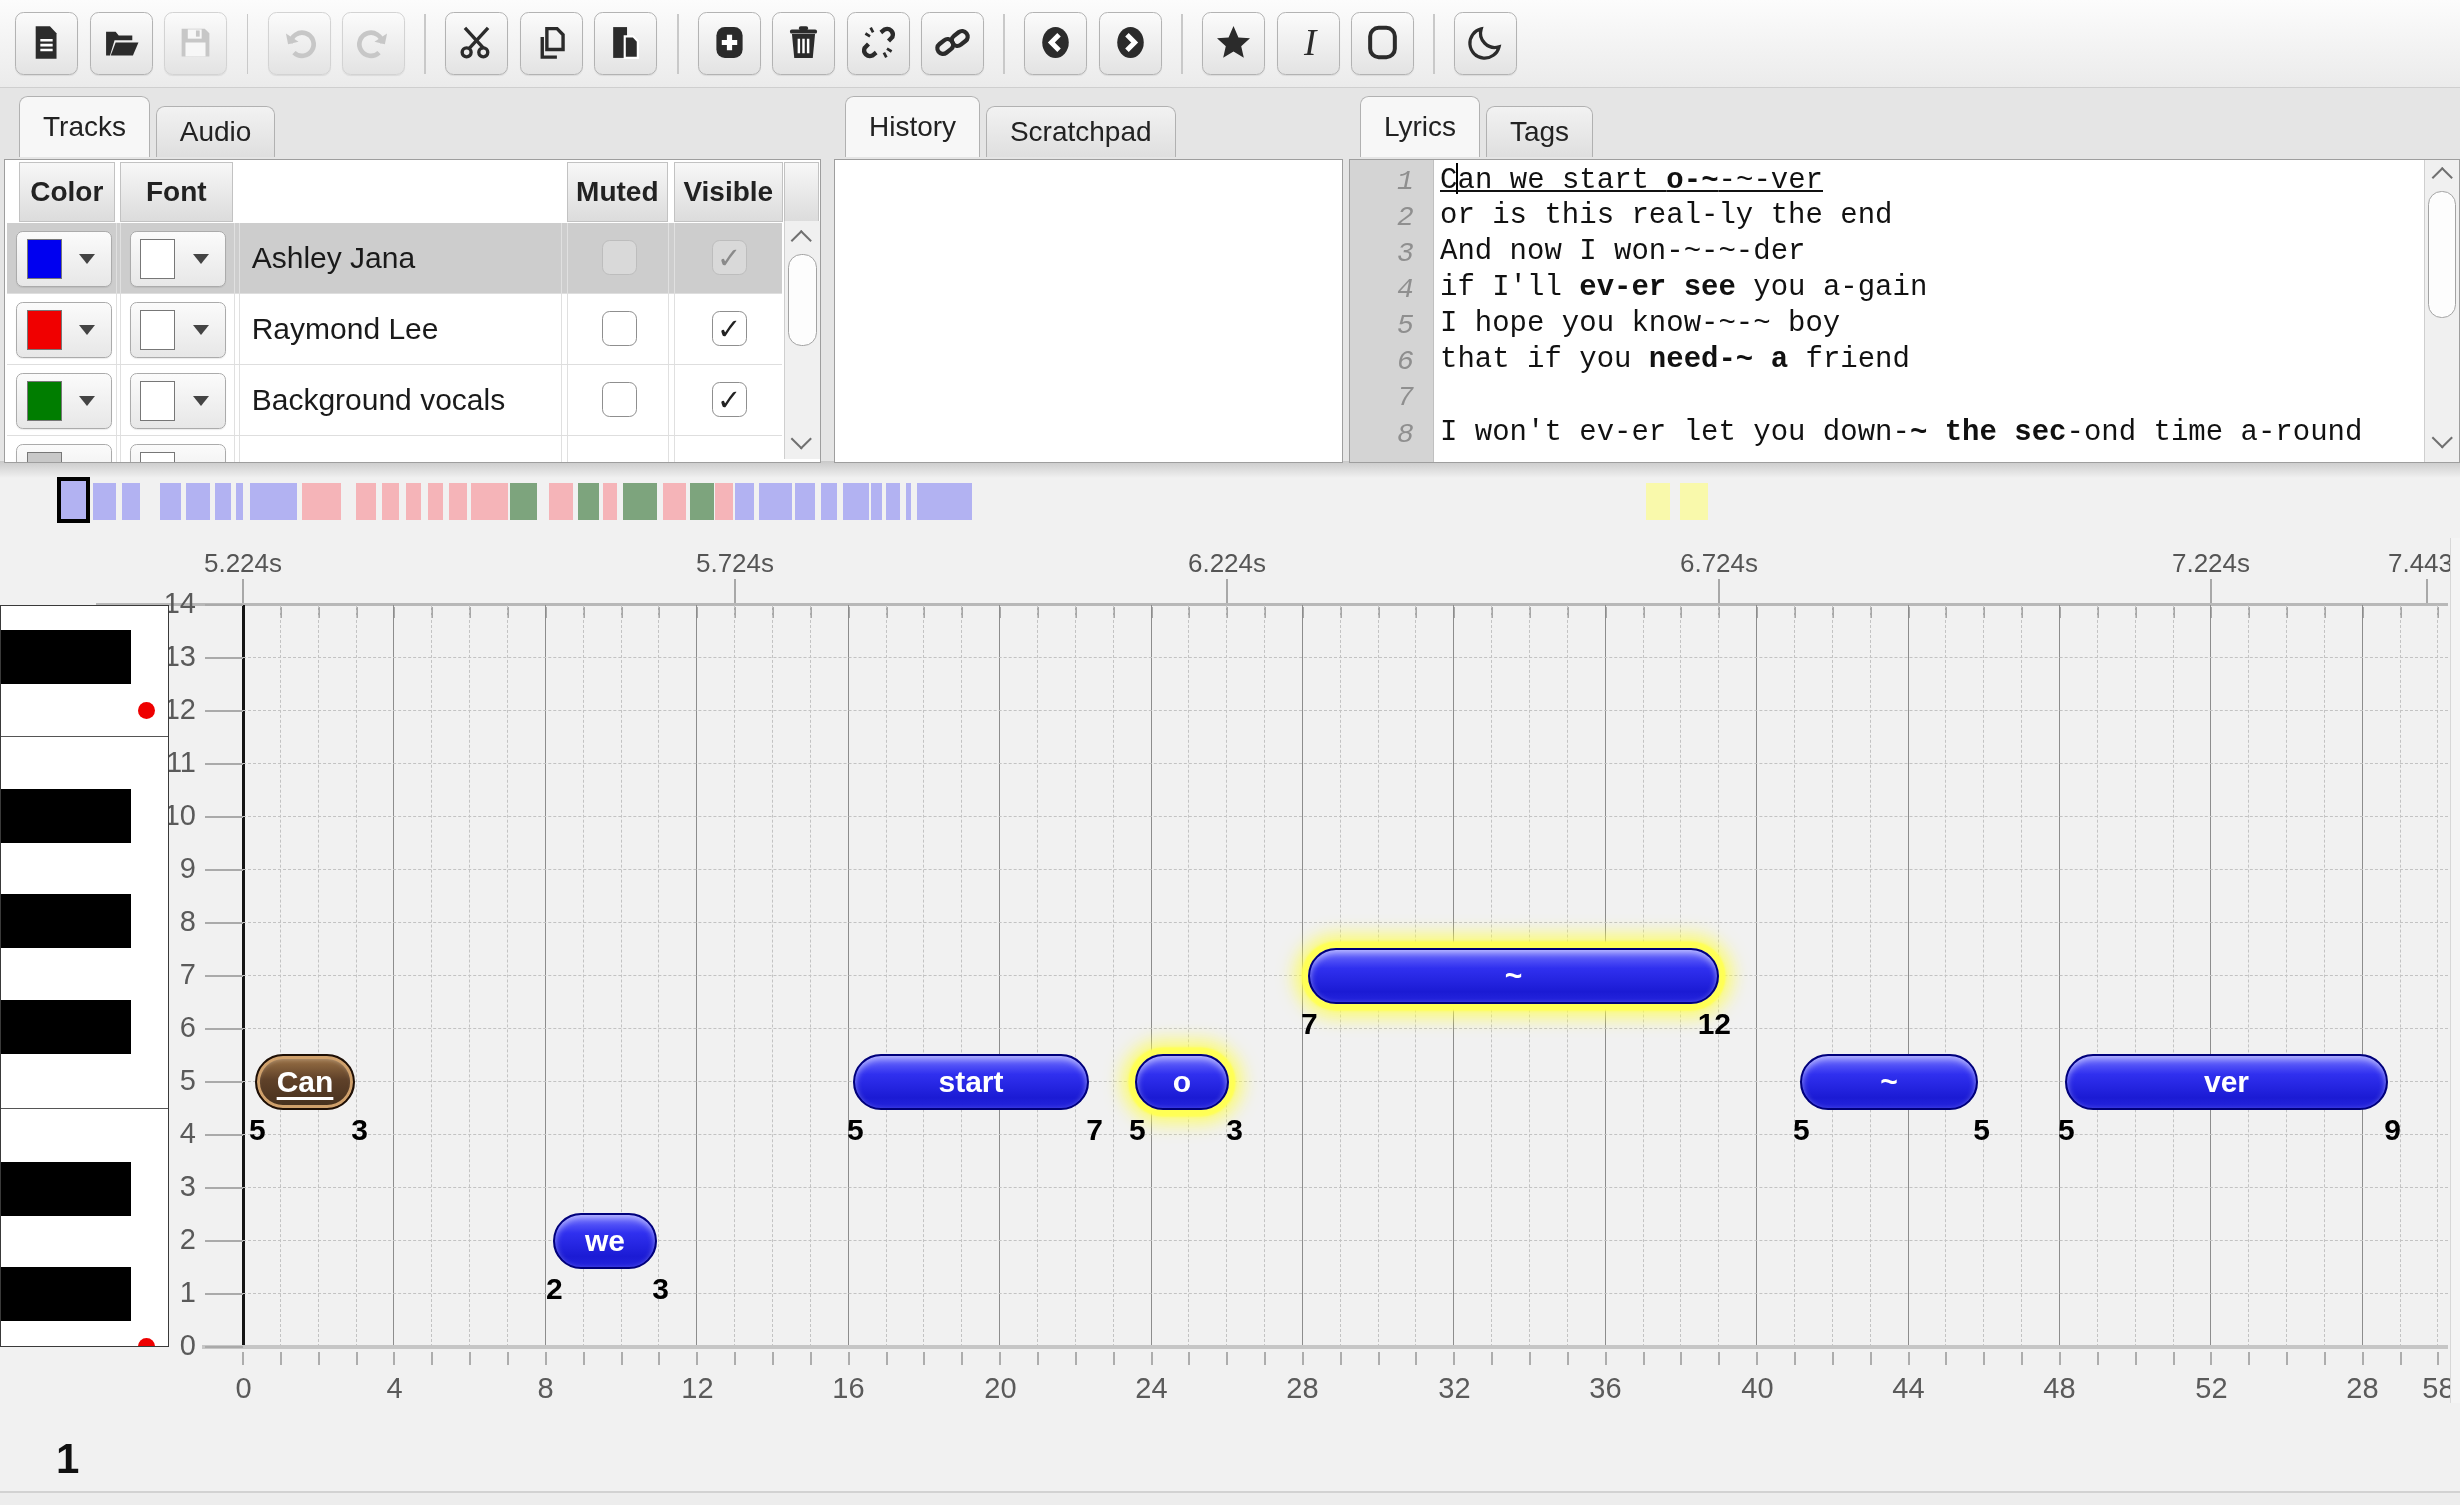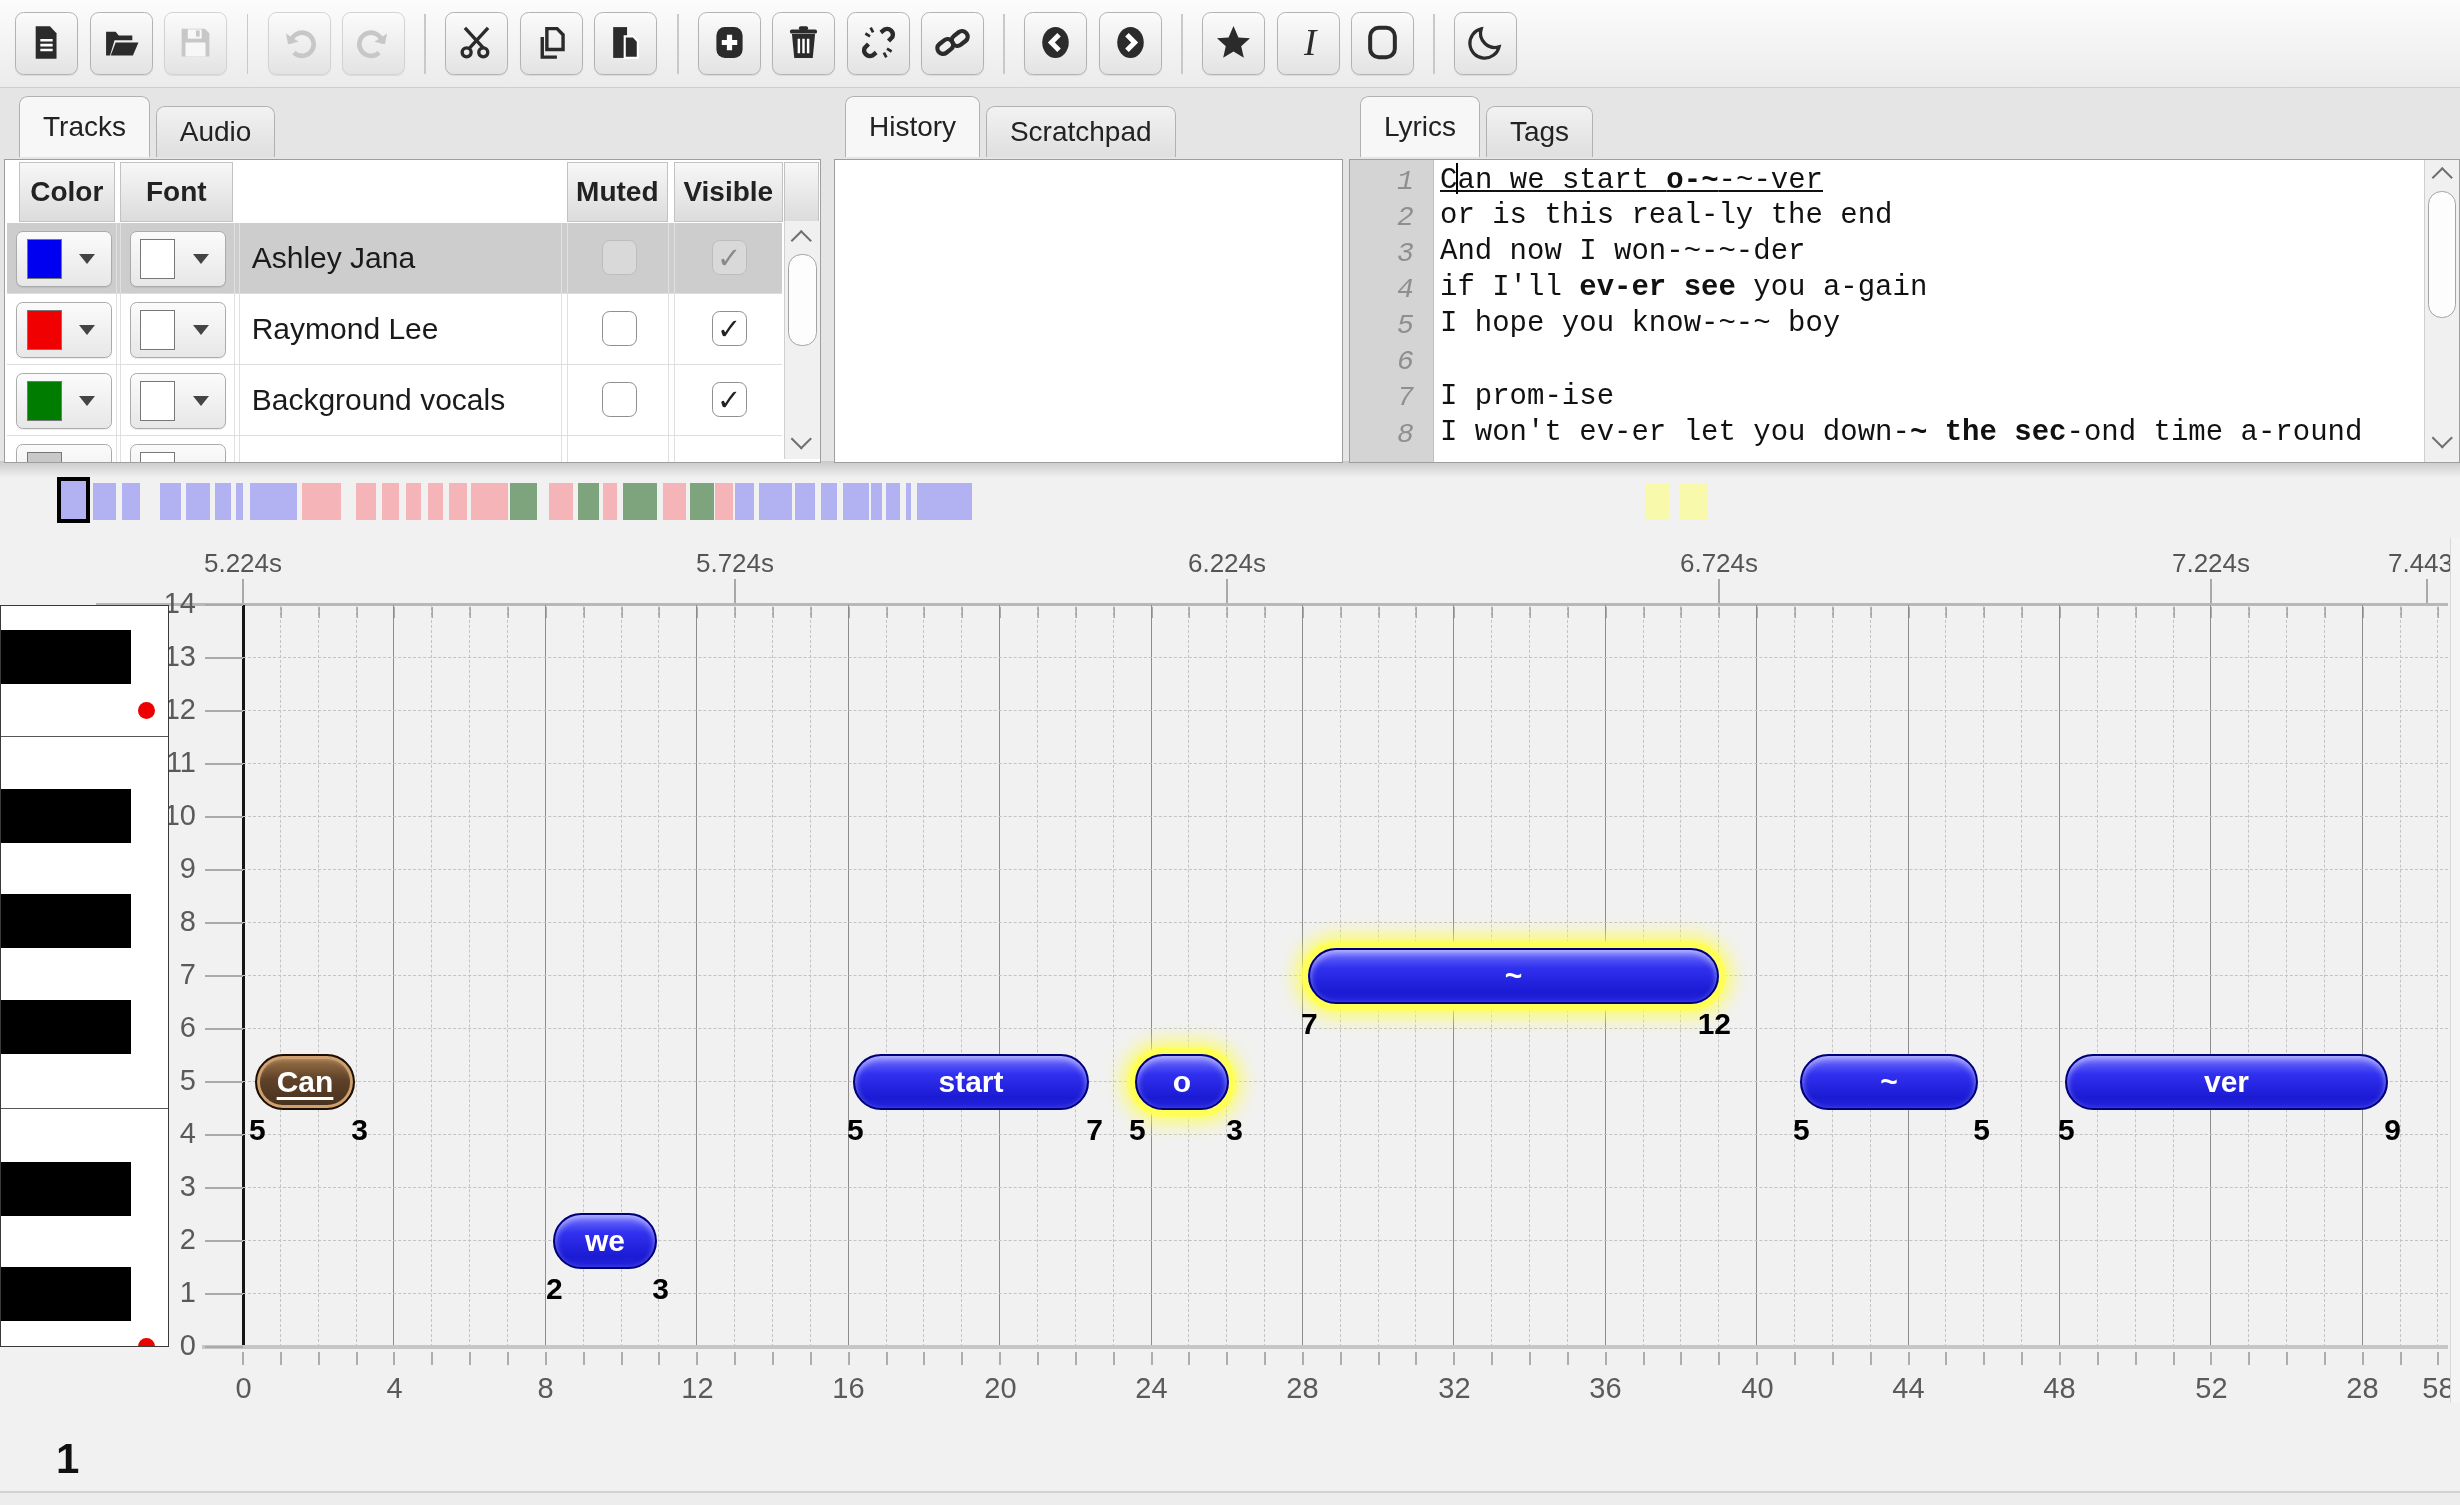--- a/index.html
+++ b/index.html
@@ -334,22 +334,22 @@
       <div class="lline" style="position: absolute; left: 90px; top: 2.9px; width: 976px; height: 36px; text-decoration: underline;"><span>C</span><span class="caret"></span><span>an we start </span><b>o-~</b><span>-~-ver</span></div>
       <div class="lnum" style="position: absolute; left: 3.8px; top: 42px; width: 60px; height: 36px;">2</div>
       <div class="lline" style="position: absolute; left: 90px; top: 39px; width: 976px; height: 36px;"><span>or is this real-ly the end</span></div>
       <div class="lnum" style="position: absolute; left: 3.8px; top: 78px; width: 60px; height: 36px;">3</div>
       <div class="lline" style="position: absolute; left: 90px; top: 75px; width: 976px; height: 36px;"><span>And now I won-~-~-der</span></div>
       <div class="lnum" style="position: absolute; left: 3.8px; top: 114px; width: 60px; height: 36px;">4</div>
       <div class="lline" style="position: absolute; left: 90px; top: 111px; width: 976px; height: 36px;"><span>if I'll </span><b>ev-er see</b><span> you a-gain</span></div>
       <div class="lnum" style="position: absolute; left: 3.8px; top: 150px; width: 60px; height: 36px;">5</div>
       <div class="lline" style="position: absolute; left: 90px; top: 147px; width: 976px; height: 36px;"><span>I hope you know-~-~ boy</span></div>
       <div class="lnum" style="position: absolute; left: 3.8px; top: 186px; width: 60px; height: 36px;">6</div>
+      <div class="lline" style="position: absolute; left: 90px; top: 183px; width: 976px; height: 36px;"><span>that if you </span><b>need-~ a</b><span> friend</span></div>
       <div class="lnum" style="position: absolute; left: 3.8px; top: 222px; width: 60px; height: 36px;">7</div>
-      <div class="lline" style="position: absolute; left: 90px; top: 220px; width: 976px; height: 36px;"><span>I prom-ise</span></div>
       <div class="lnum" style="position: absolute; left: 3.8px; top: 259px; width: 60px; height: 36px;">8</div>
       <div class="lline" style="position: absolute; left: 90px; top: 256px; width: 976px; height: 36px;"><span>I won't ev-er let you down-</span><b>~ the sec</b><span>-ond time a-round</span></div>
       <div class="sbar" style="position: absolute; left: 1074px; top: 0px; width: 34px; height: 302px;">
         <div class="chev up" style="top: 9.6px;"></div>
         <div class="sthumb" style="top: 31px; height: 127px;"></div>
         <div class="chev dn" style="top: 271px;"></div>
       </div>
     </div>
 
   <div class="abs" id="minimap" style="left:0;top:477px;width:2460px;height:46px;">

